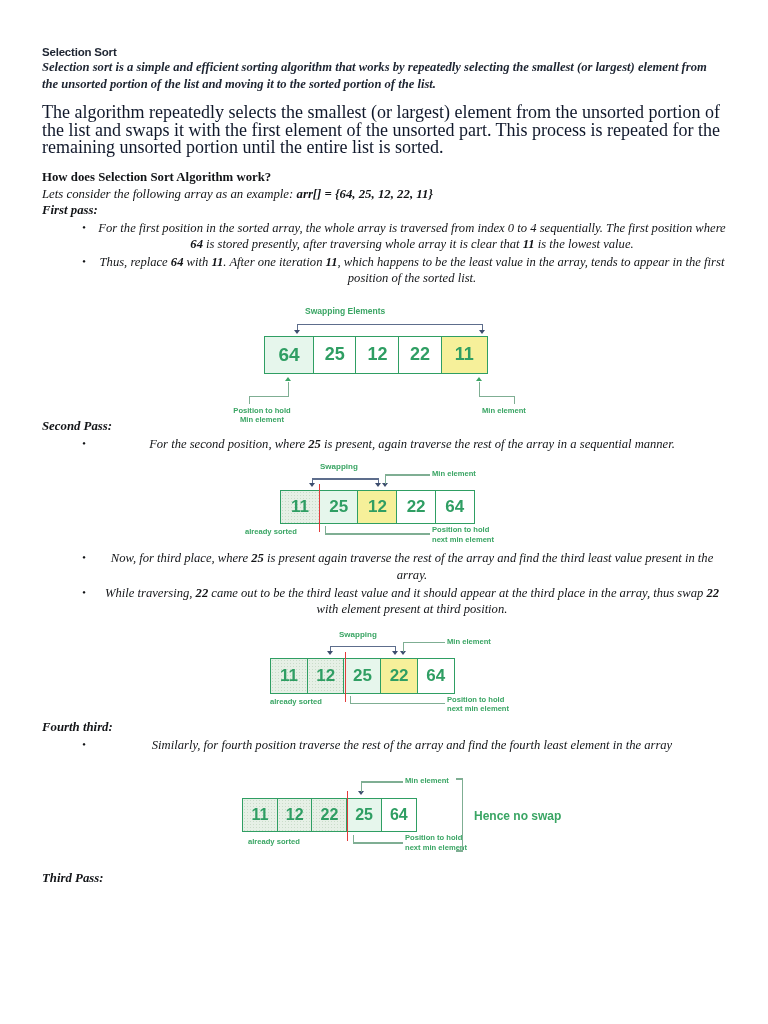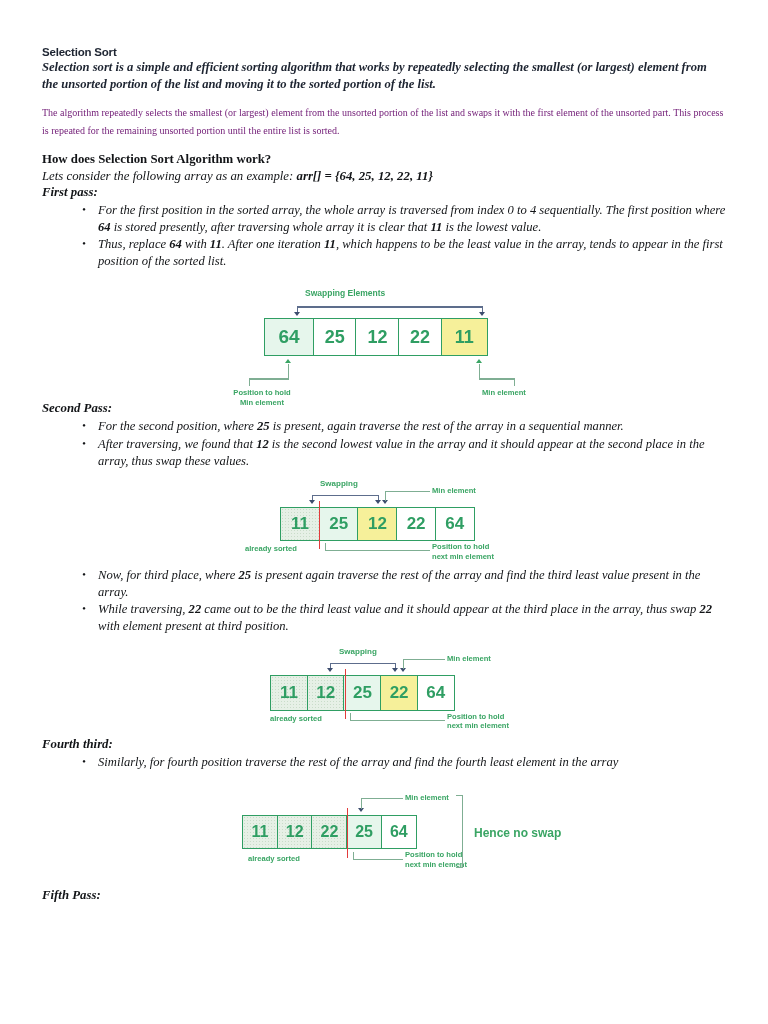--- a/index.html
+++ b/index.html
@@ -41,24 +41,24 @@
   p.lead {
     font-family: "Liberation Serif", serif;
     font-style: italic;
     font-weight: bold;
     font-size: 12.6px;
     line-height: 16.5px;
     margin: 0 0 12px 0;
     color: #1d2431;
   }
   p.body {
-    font-size: 10px;
+    font-size: 18px;
     line-height: 17.5px;
     margin: 0 0 13px 0;
-    color: #701a75;
+    color: #0f172a;
   }
   h2.q {
     font-size: 12.8px;
     font-weight: bold;
     margin: 0 0 1px 0;
     color: #121417;
   }
   p.example {
     font-style: italic;
     font-size: 12.8px;
@@ -71,20 +71,21 @@
     font-style: italic;
     font-weight: bold;
     font-size: 12.8px;
     margin: 0 0 2px 0;
     color: #121417;
   }
   ul.bullets {
     margin: 0 0 0 0;
     padding-left: 56px;
     list-style: none;
+    text-align: center;
   }
   ul.bullets li {
     font-style: italic;
     font-size: 12.6px;
     line-height: 16.6px;
     margin: 0 0 1px 0;
     position: relative;
     color: #121417;
   }
   ul.bullets li:before {
@@ -208,21 +209,20 @@
       <div class="vline g" style="left:472px; top:93px; height:8px;"></div>
 
       <div class="lbl" style="left:165px; top:103px; font-size:7.6px; text-align:center; width:110px;">Position to hold
 Min element</div>
       <div class="lbl" style="left:440px; top:103px; font-size:7.6px;">Min element</div>
     </div>
 
     <h3 class="pass">Second Pass:</h3>
     <ul class="bullets">
       <li>For the second position, where <b>25</b> is present, again traverse the rest of the array in a sequential manner.</li>
-      <li>After traversing, we found that <b>12</b> is the second lowest value in the array and it should appear at the second place in the array, thus swap these values.</li>
     </ul>
 
     <div class="figure" style="height:90px; margin-top:8px;">
       <div class="lbl green-head" style="left:278px; top:2px; font-size:8px;">Swapping</div>
       <div class="hline" style="left:270px; top:18px; width:67px;"></div>
       <div class="vline" style="left:270px; top:18px; height:6px;"></div>
       <div class="vline" style="left:336px; top:18px; height:6px;"></div>
       <div class="arrow-down" style="left:267px; top:23px;"></div>
       <div class="arrow-down" style="left:333px; top:23px;"></div>
 
@@ -312,16 +312,16 @@
       <div class="hline g" style="left:311px; top:73px; width:50px;"></div>
       <div class="lbl" style="left:363px; top:64px; font-size:7.6px;">Position to hold
 next min element</div>
 
       <div class="vline g" style="left:420px; top:9px; height:73px;"></div>
       <div class="hline g" style="left:414px; top:9px; width:7px;"></div>
       <div class="hline g" style="left:414px; top:81px; width:7px;"></div>
       <div class="lbl" style="left:432px; top:40px; font-size:12px;">Hence no swap</div>
     </div>
 
-    <h3 class="pass" style="margin-top:10px;">Fifth Pass:</h3>
+    <h3 class="pass" style="margin-top:10px;">Third Pass:</h3>
 
   </div>
 </div>
 
 </body></html>

